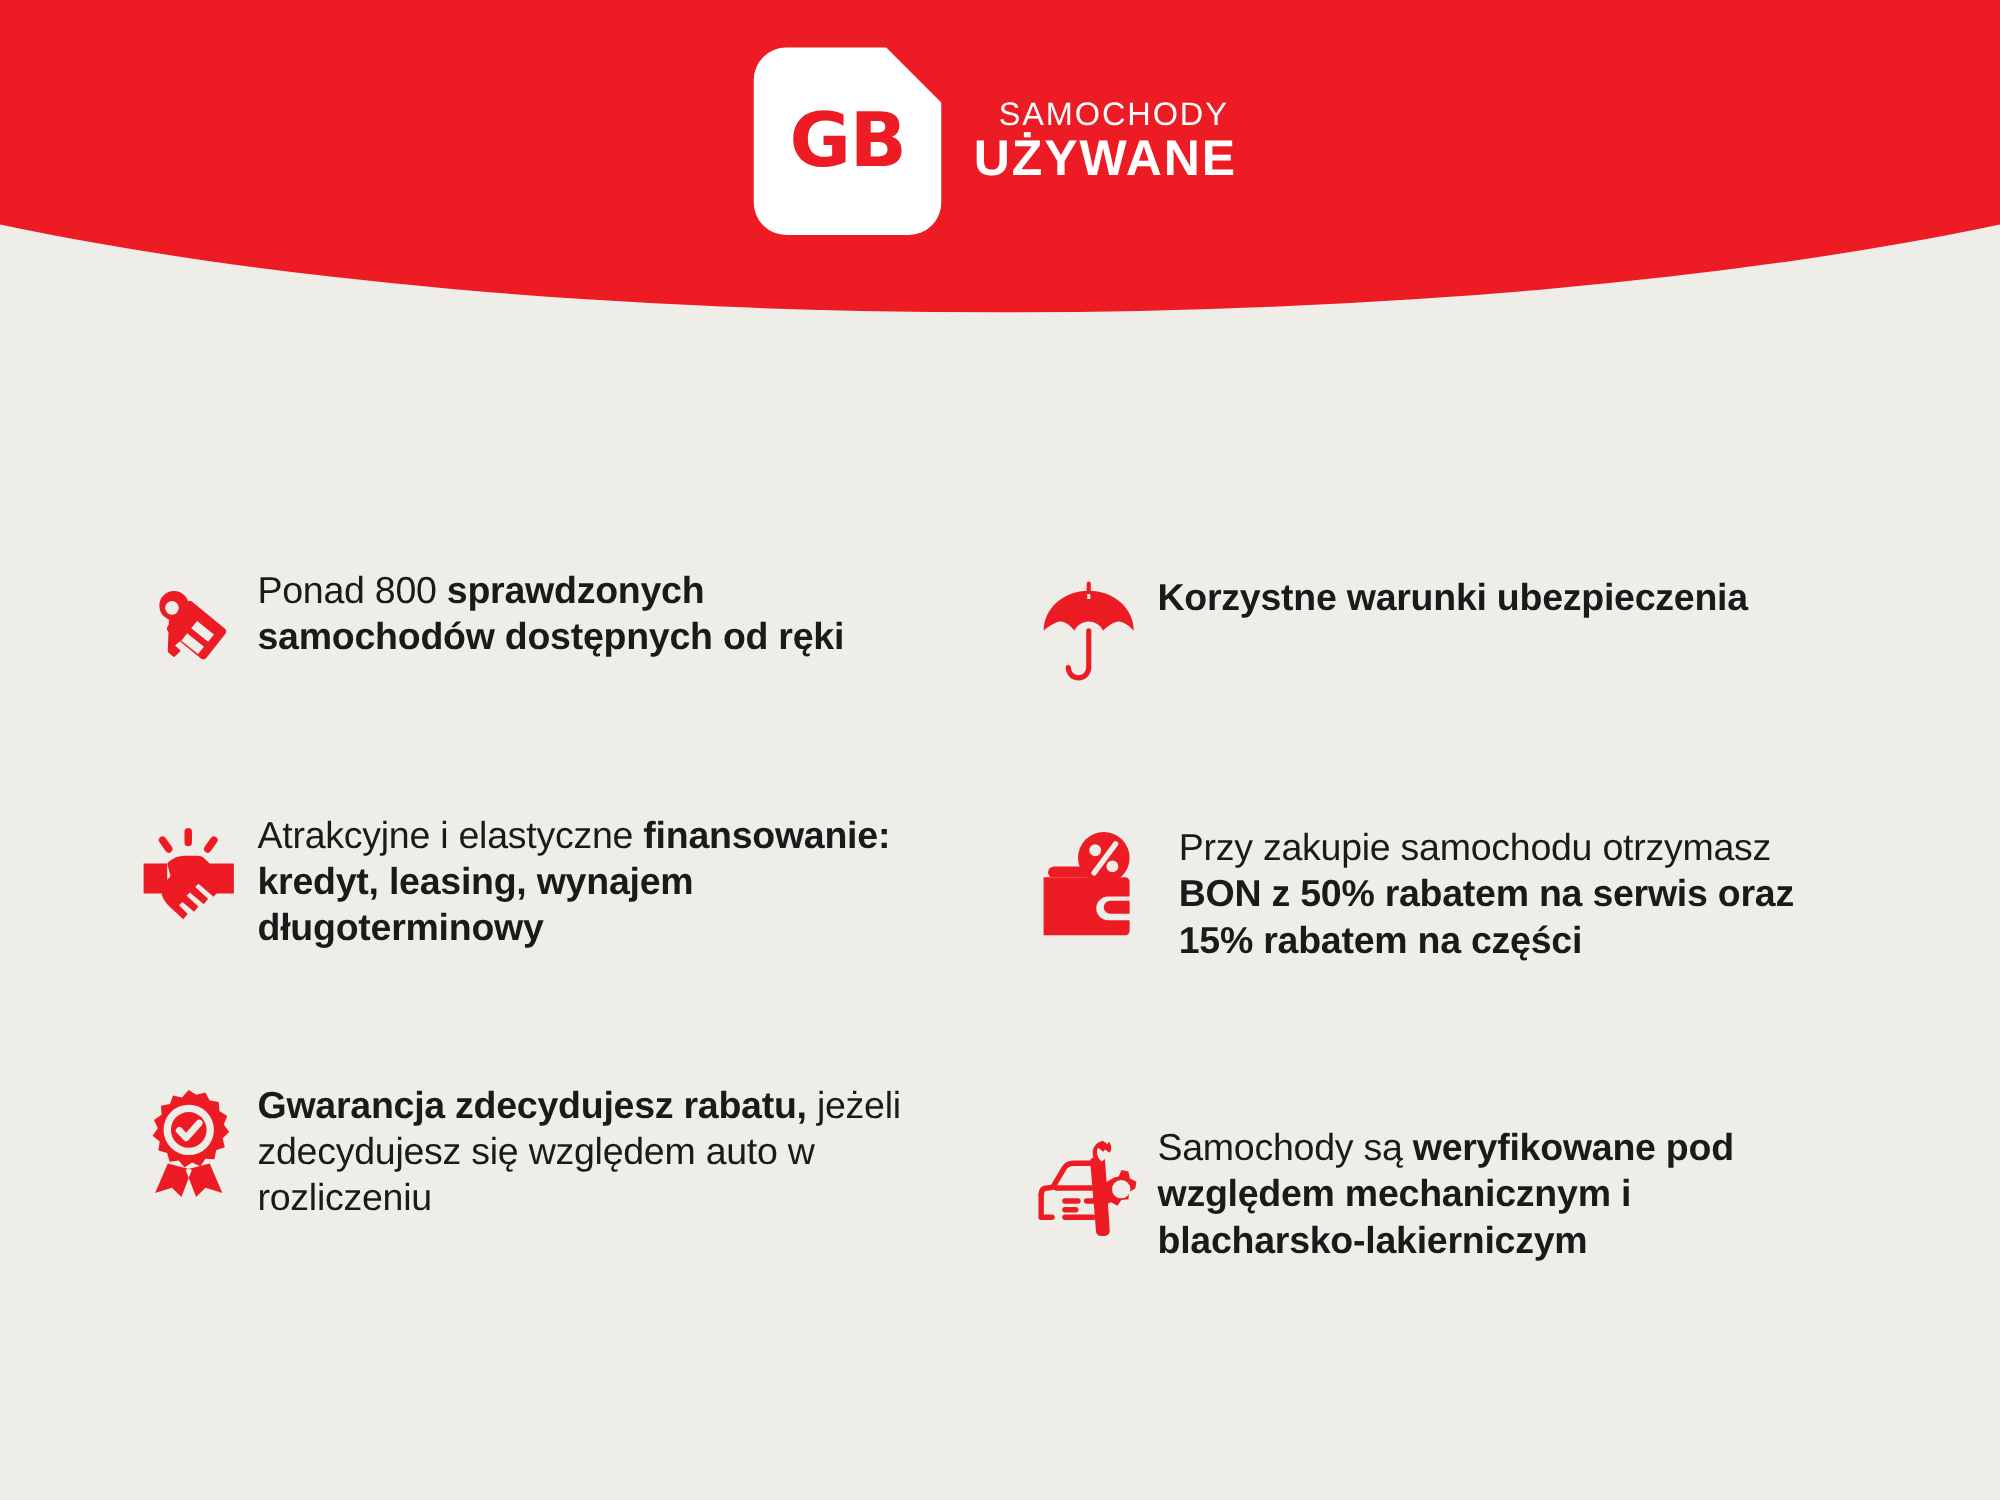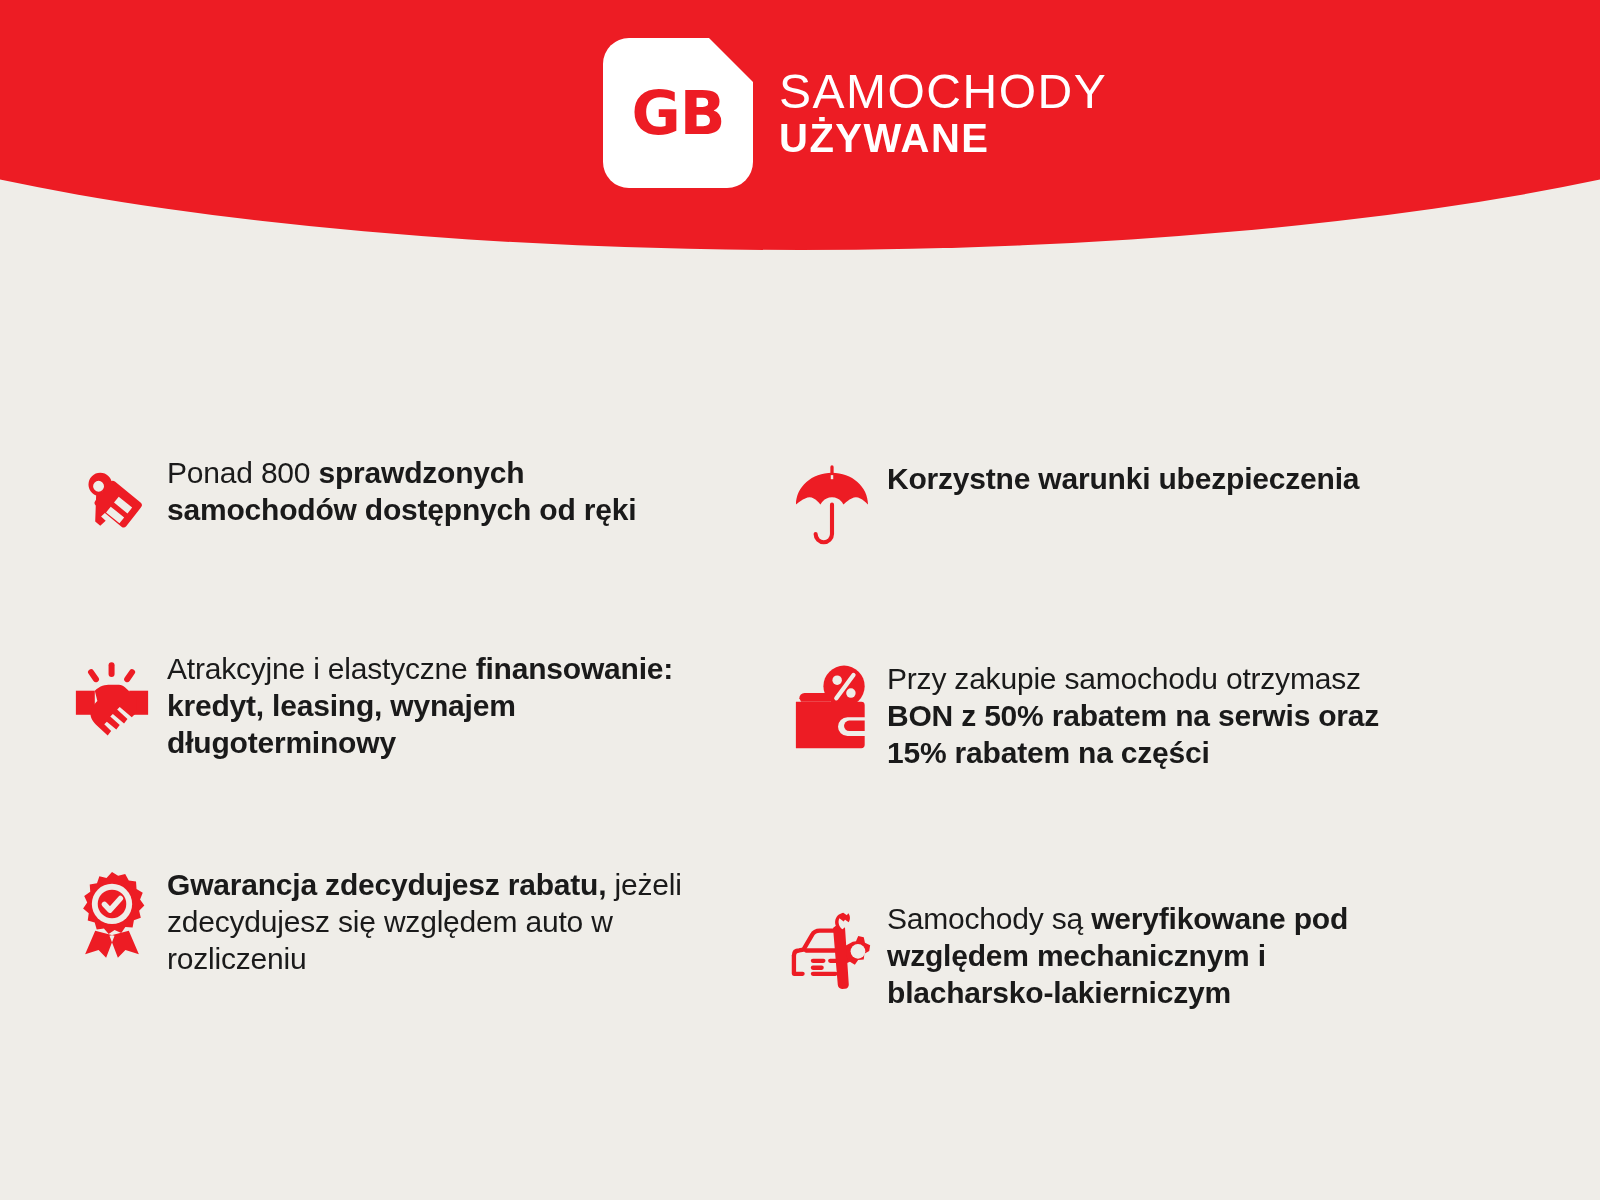--- a/index.html
+++ b/index.html
@@ -70,42 +70,43 @@
     letter-spacing: -1px;
     line-height: 54px;
     font-family: "DejaVu Sans", sans-serif;
   }
   #logo-text {
     margin-left: 26px;
     color: #FFFFFF;
     line-height: 1.05;
   }
   #logo-line1 {
-    font-size: 48px;
+    font-size: 26px;
     font-weight: 400;
     letter-spacing: 1.5px;
     display: block;
+    margin-left: 20px;
   }
   #logo-line2 {
     font-size: 40px;
     font-weight: bold;
     letter-spacing: 1.5px;
     display: block;
   }
 
   
   #features {
     position: absolute;
     left: 0;
     top: 430px;
     width: 1600px;
     display: grid;
     grid-template-columns: 720px 720px;
     column-gap: 0px;
-    padding-left: 57px;
+    padding-left: 96px;
     box-sizing: border-box;
   }
   .col {
     display: flex;
     flex-direction: column;
   }
   .feature {
     display: flex;
     align-items: flex-start;
     margin-bottom: 44px;
@@ -132,21 +133,21 @@
     letter-spacing: -0.2px;
     padding-top: 2px;
   }
   .feature .txt b { font-weight: 700; }
 
   
   #feature-keys   { margin-top: 22px; }
   #feature-hand   { margin-top: 32px; }
   #feature-award  { margin-top: 52px; }
   #feature-umb    { margin-top: 28px; }
-  #feature-wallet { margin-top: 36px; }
+  #feature-wallet { margin-top: 36px; gap: 17px; }
   #feature-car    { margin-top: 76px; }
 
   .icon-red { fill: #ED1C24; }
   .icon-stroke { fill: none; stroke: #ED1C24; stroke-width: 5; stroke-linecap: round; stroke-linejoin: round; }
 </style>
 </head>
 <body>
 
 <div id="header">
   <div id="header-curve"></div>

